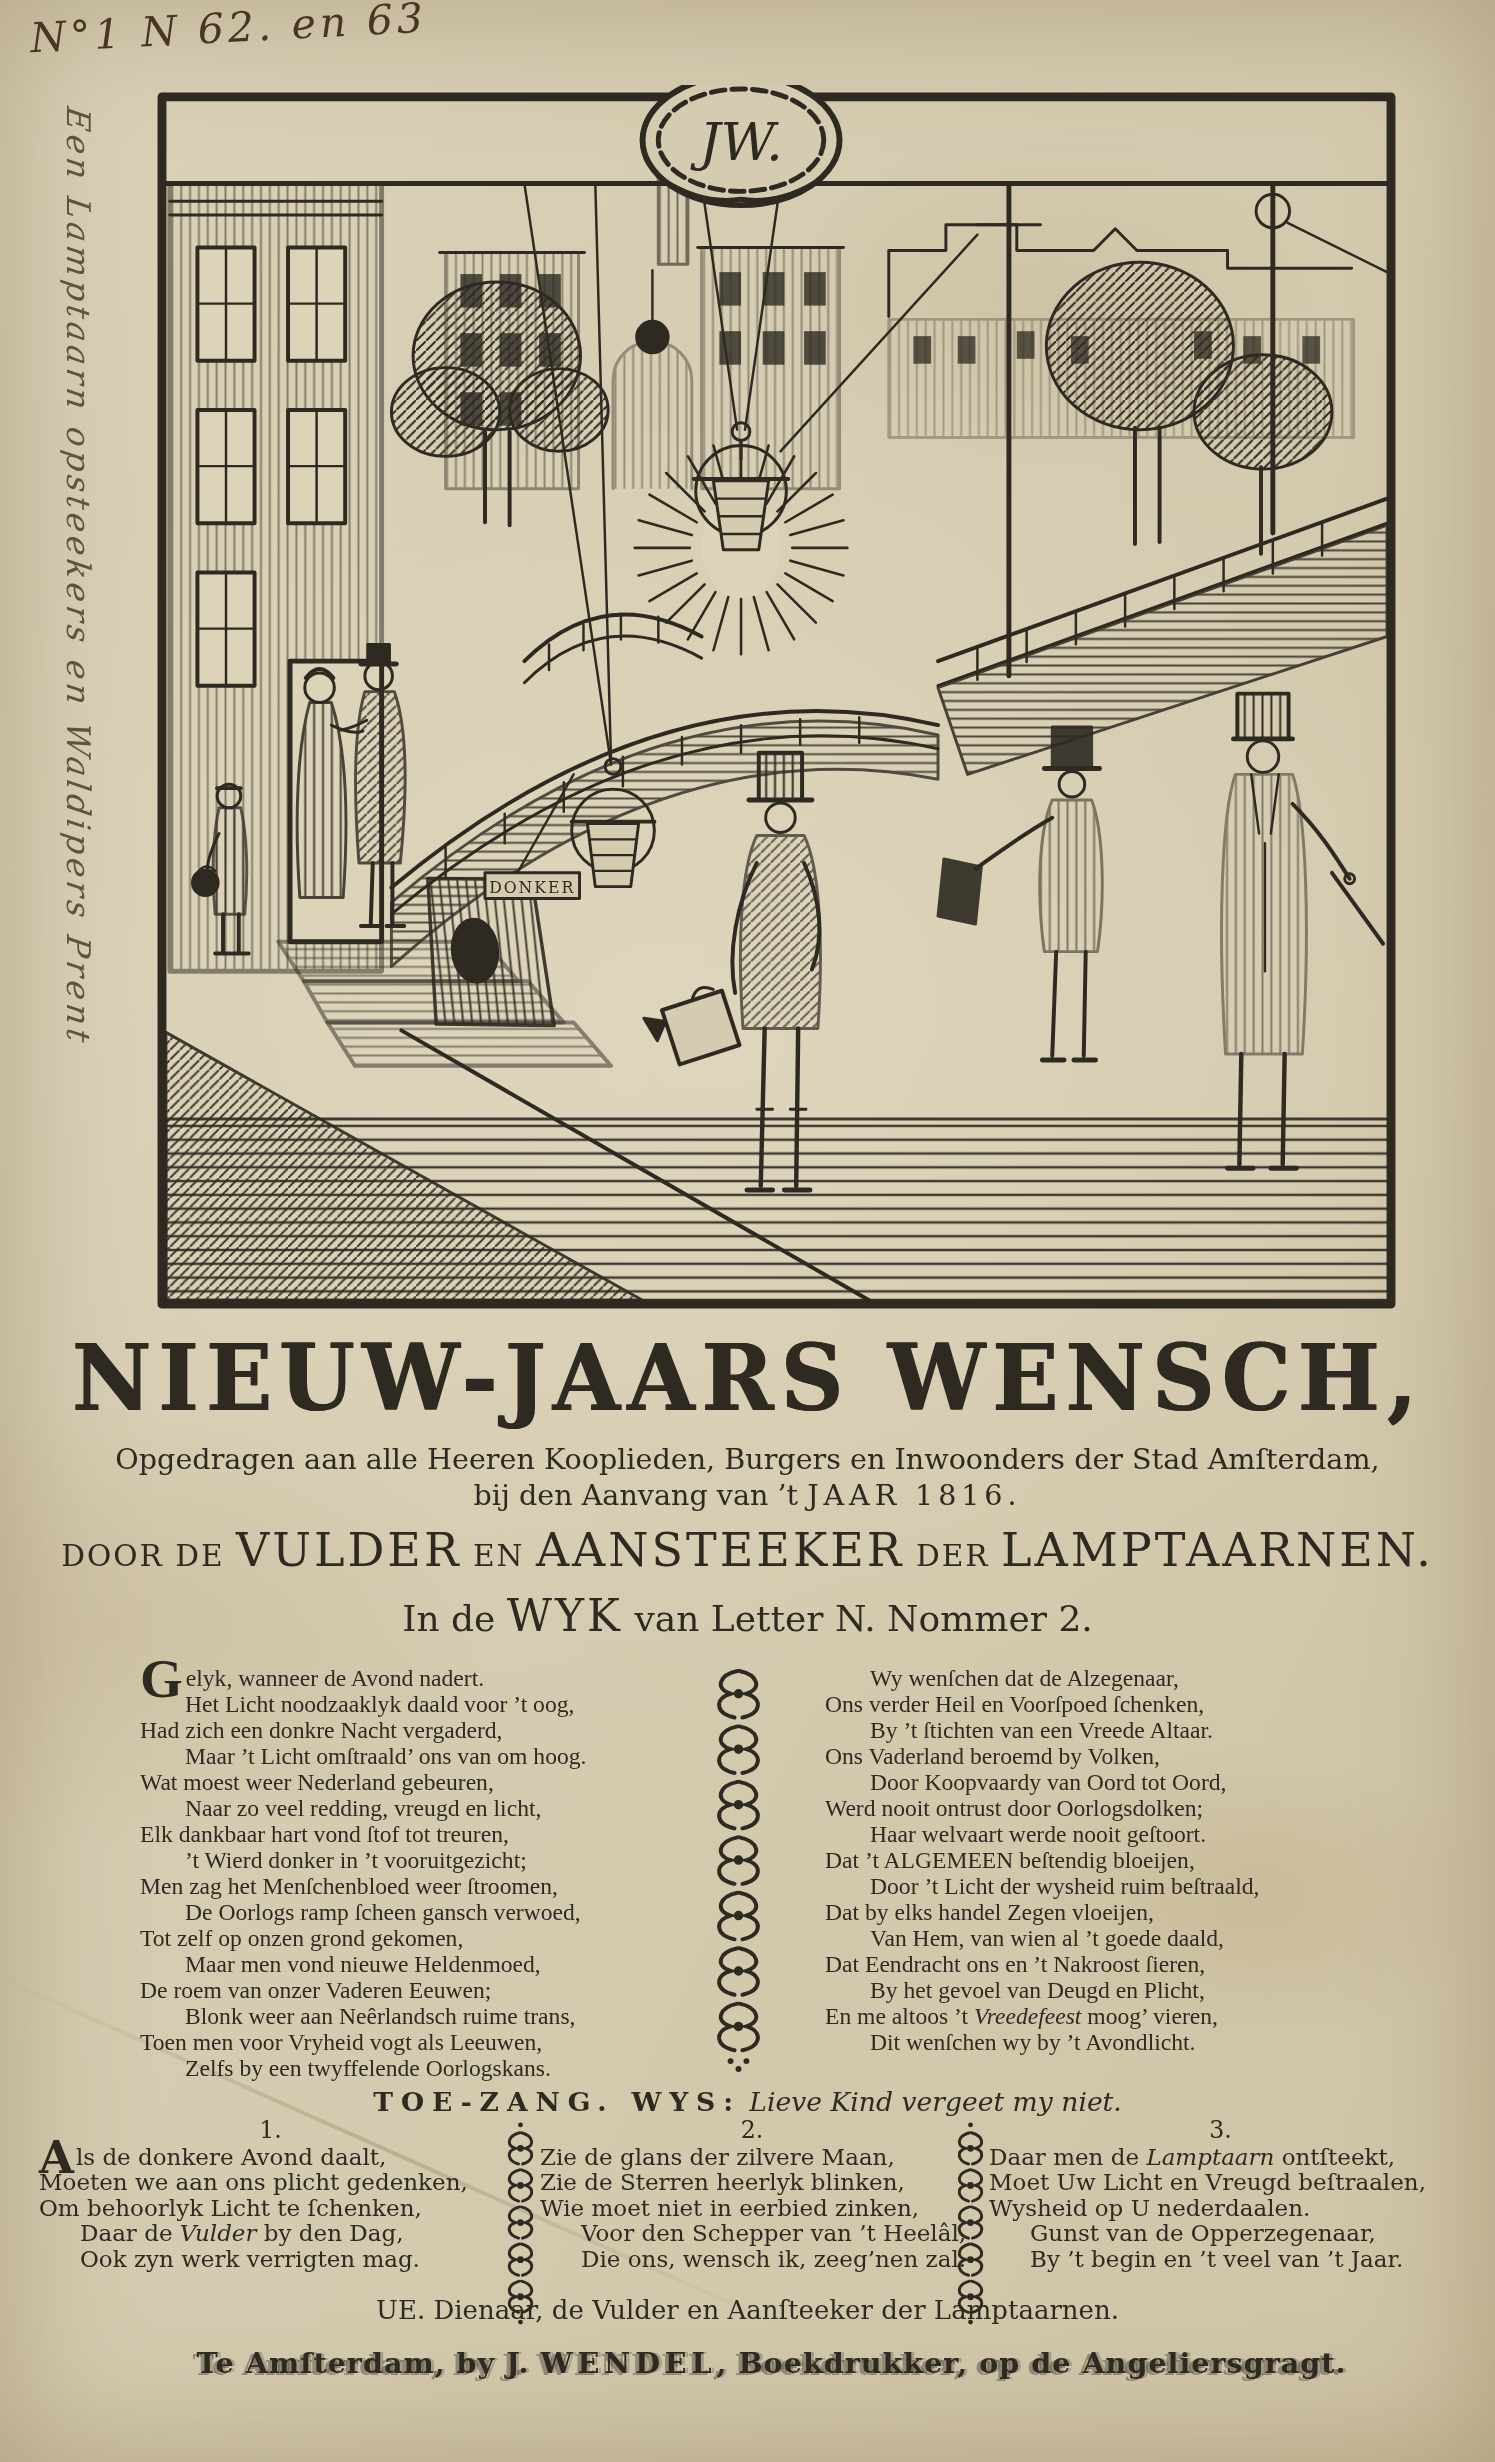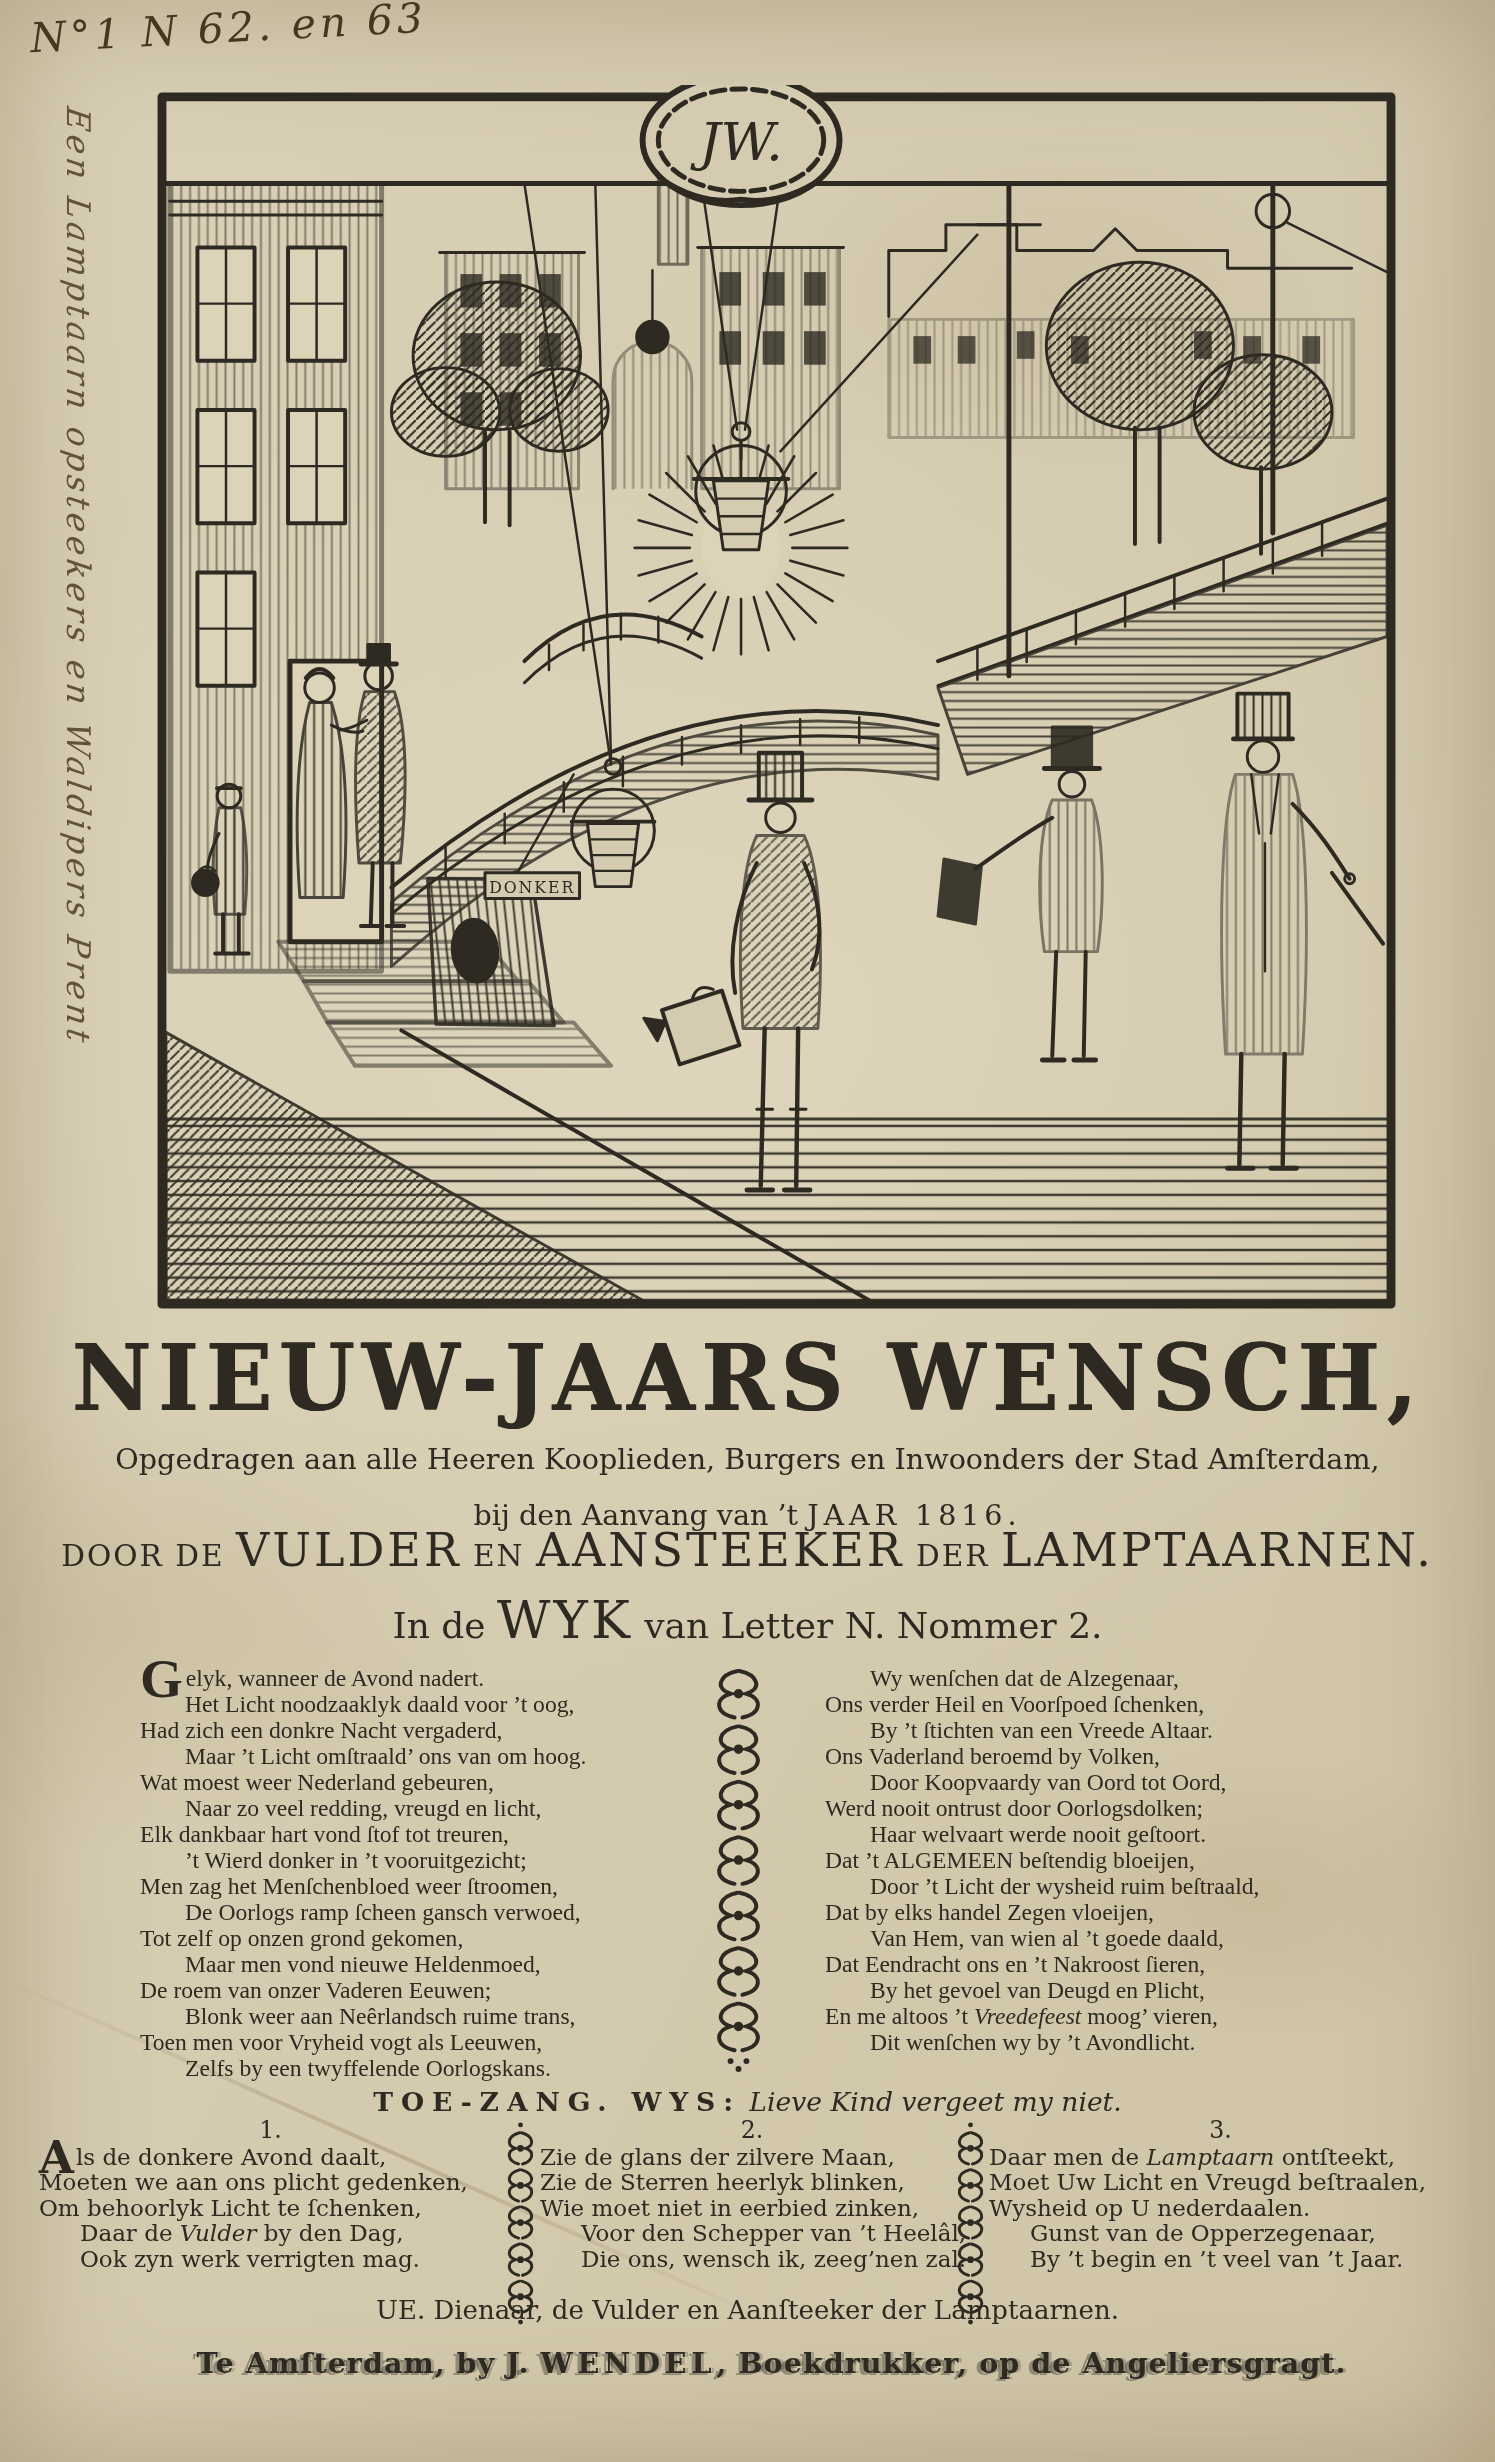--- a/index.html
+++ b/index.html
@@ -35,26 +35,26 @@
     font-style:italic;font-size:32.5px;color:#52422c;
     letter-spacing:3.9px;white-space:nowrap;opacity:.88;
   }
   .cut{position:absolute;left:150px;top:85px;width:1253px;height:1231px;}
   .center{position:absolute;left:0;width:1495px;text-align:center;white-space:nowrap;}
   .title{
     top:1326px;font-size:87px;font-weight:bold;letter-spacing:6.9px;
     transform:scaleY(1.06);text-shadow:1px 0 0 currentColor;
   }
   .ded1{top:1442px;font-size:28.6px;}
-  .ded2{top:1478px;font-size:28.6px;margin-top:20px;}
+  .ded2{top:1478px;font-size:28.6px;}
   .sp{letter-spacing:4.9px;}
   .byline{top:1523px;font-size:29.6px;letter-spacing:2px;}
   .byline .lg{font-size:46px;letter-spacing:3px;}
   .wyk{top:1590px;font-size:36px;}
-  .wyk .lg{font-size:52px;letter-spacing:3px;}
+  .wyk .lg{font-size:44px;letter-spacing:3px;}
   .vcol{position:absolute;top:1665px;font-size:23.6px;line-height:26px;white-space:nowrap;font-family:Liberation Serif, serif;}
   .vleft{left:140px;width:561px;}
   .vright{left:825px;width:591px;}
   .vline.ind{padding-left:45px;}
   .dropcap{font-size:55px;line-height:19.7px;vertical-align:-10.8px;margin-right:3px;font-weight:bold;}
   .dropcap2{font-size:45px;line-height:17.7px;vertical-align:-8.9px;margin-right:2px;font-weight:bold;}
   .orn-center{position:absolute;left:703px;top:1667px;}
   .orn-a{position:absolute;left:500px;top:2120px;}
   .orn-b{position:absolute;left:950px;top:2120px;}
   .toezang{top:2086px;font-size:26.6px;}

